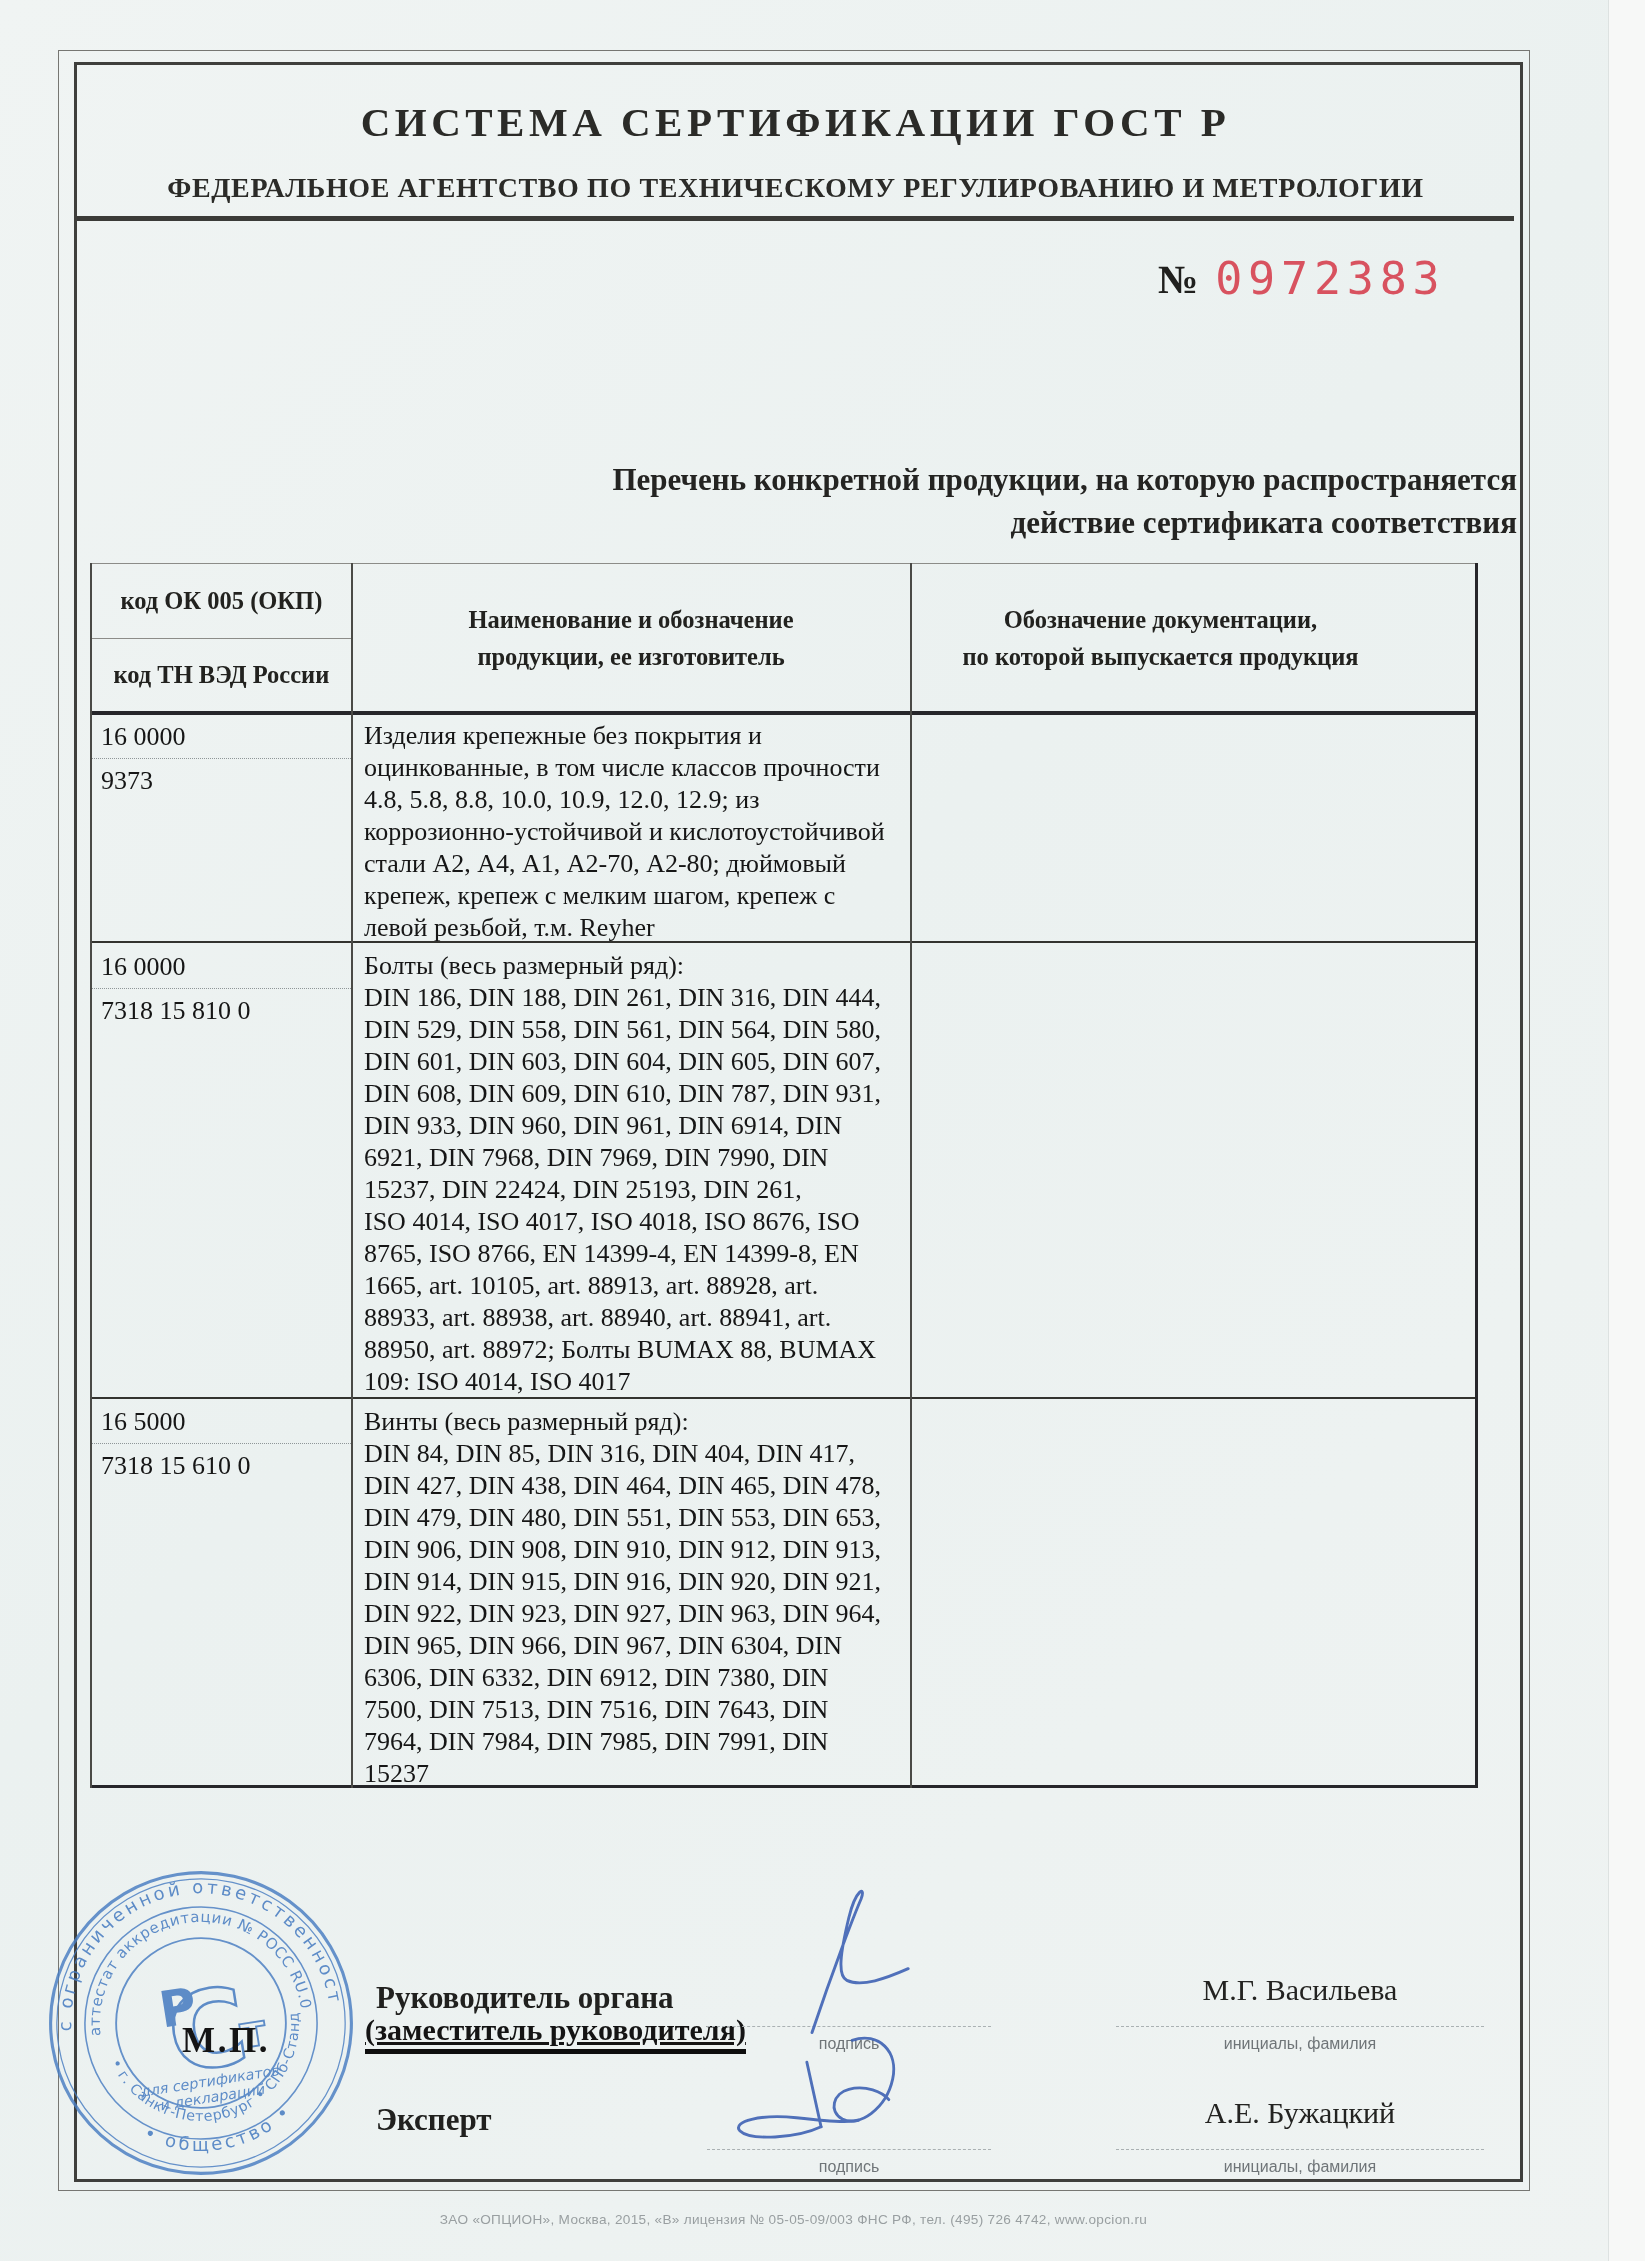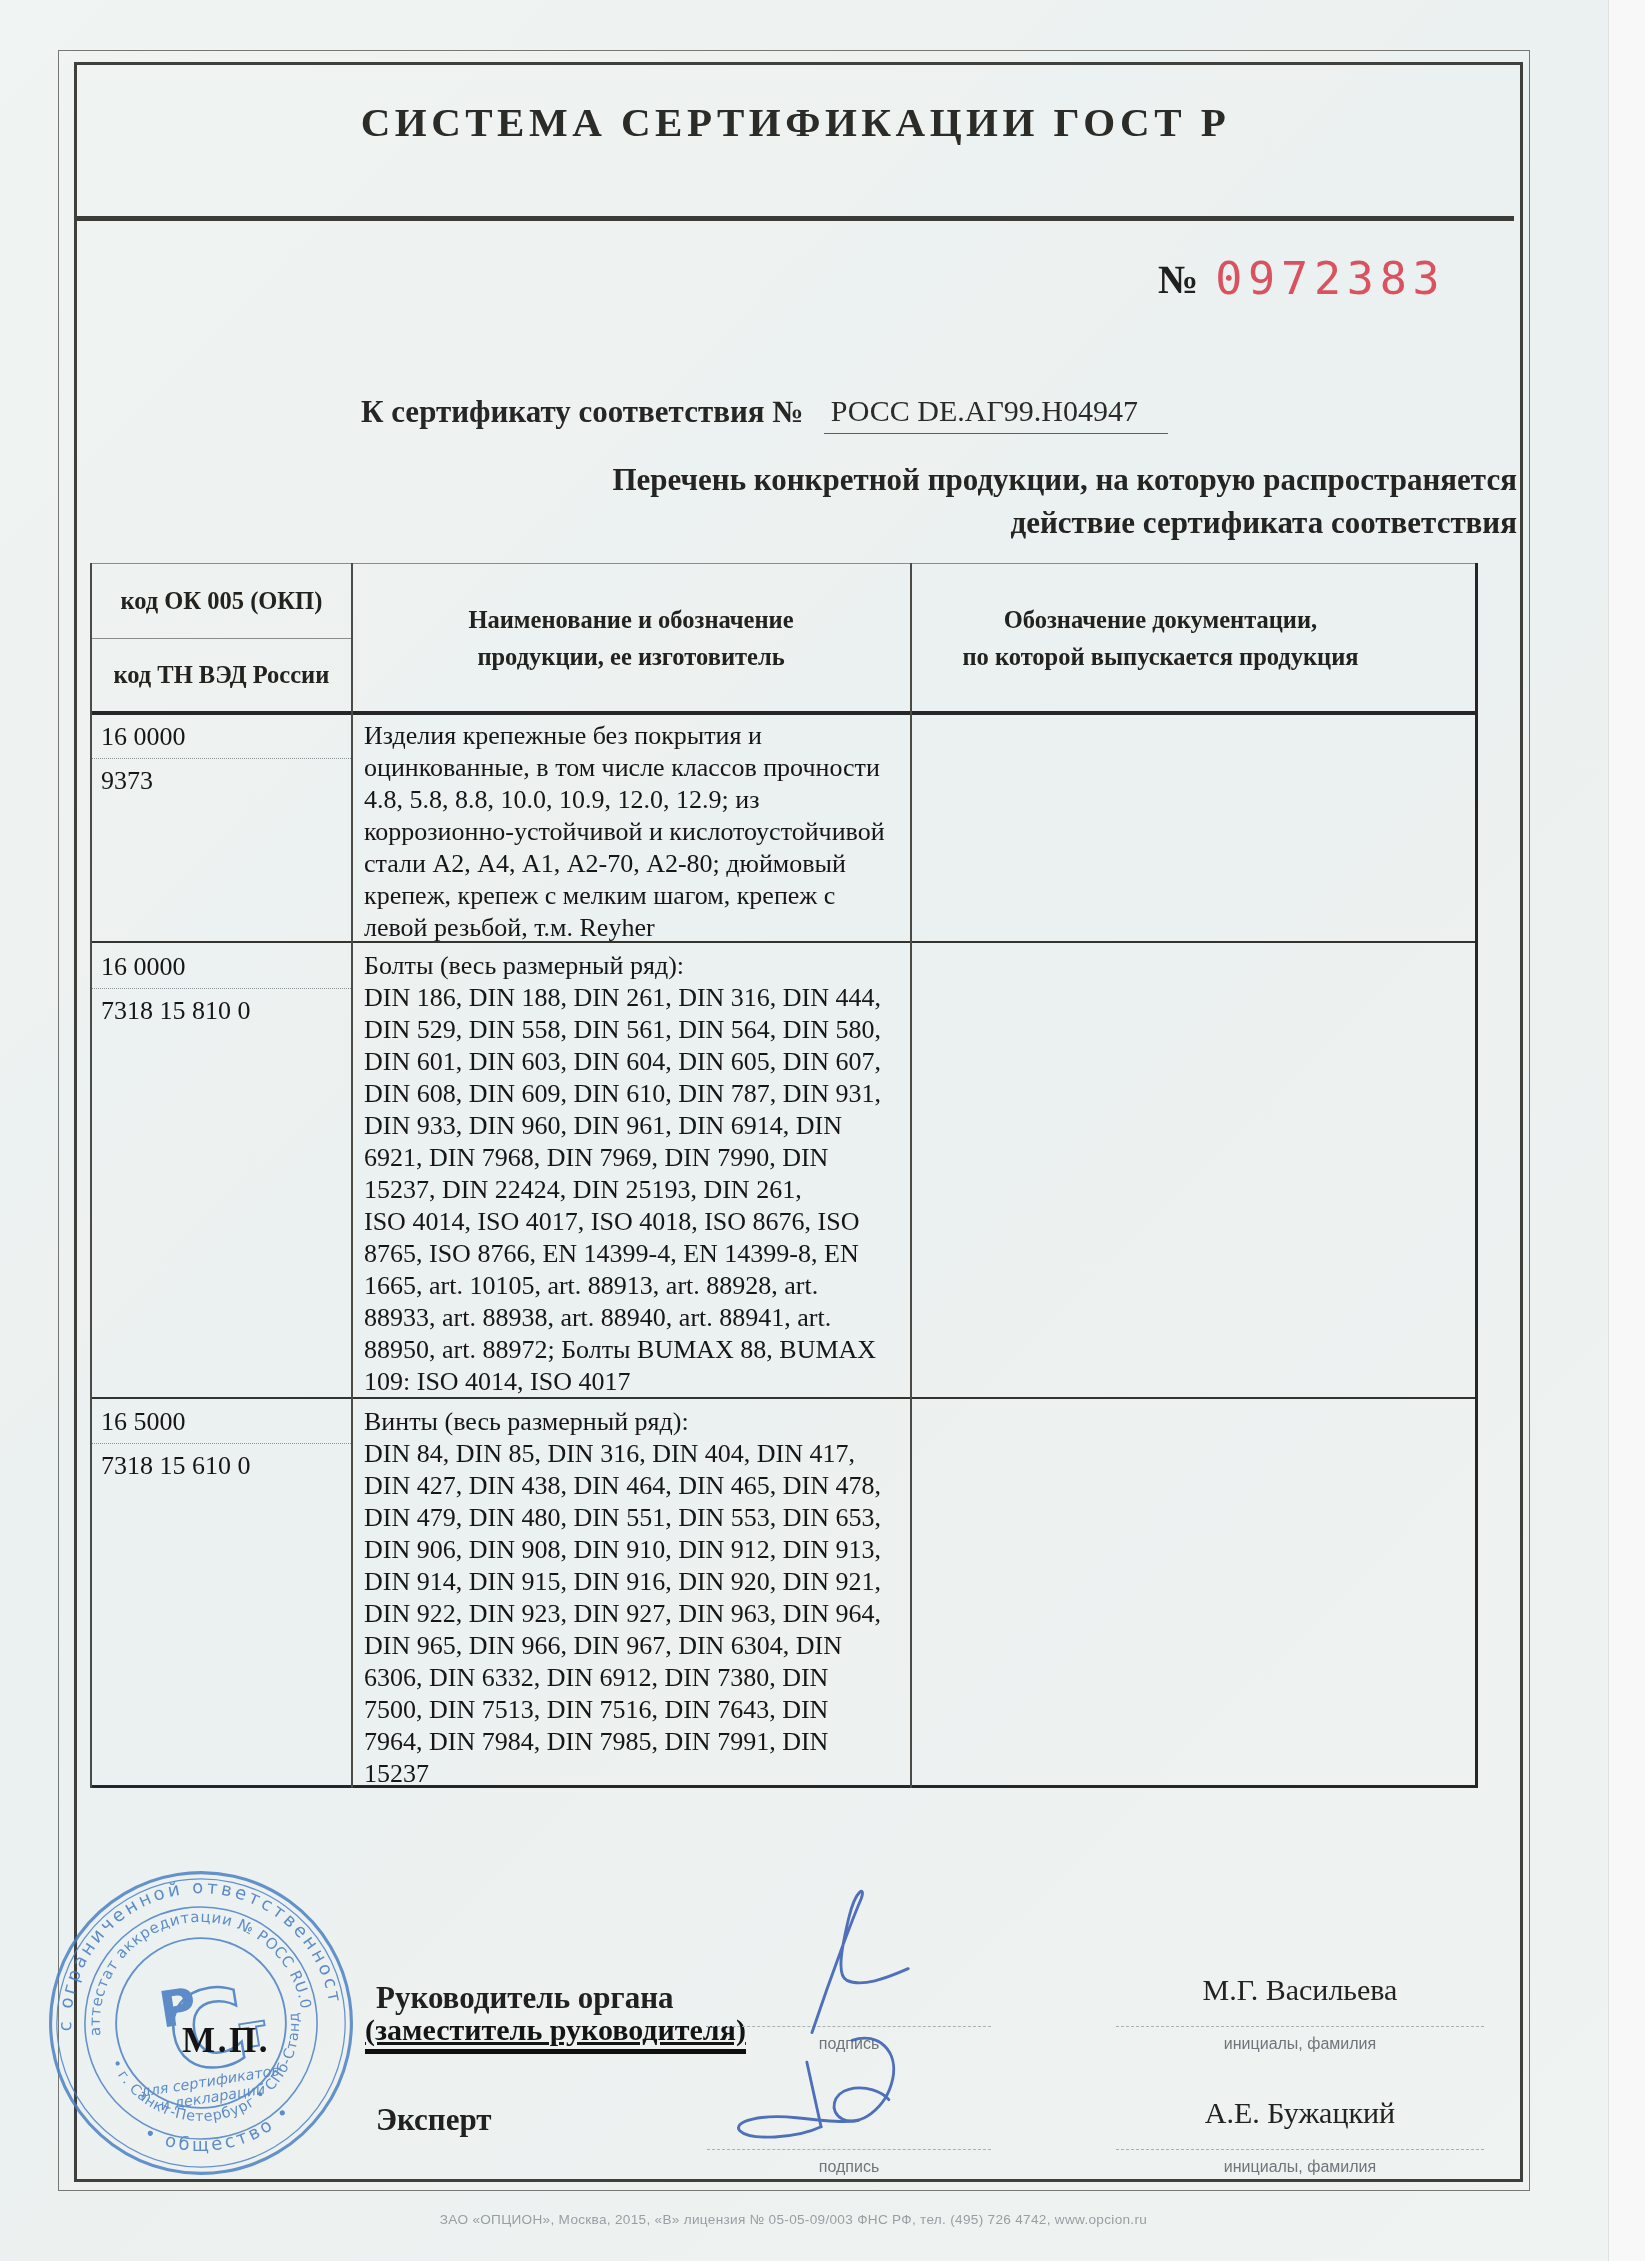--- a/index.html
+++ b/index.html
@@ -70,32 +70,29 @@
 </head>
 <body>
 
 <div class="canvas">
 
   <div class="scan-edge"></div>
   <div class="frame-outer"></div>
   <div class="frame-inner"></div>
 
   <div class="hdr hdr-title">СИСТЕМА СЕРТИФИКАЦИИ ГОСТ Р</div>
+  <div class="hdr hdr-sub">ФЕДЕРАЛЬНОЕ АГЕНТСТВО ПО ТЕХНИЧЕСКОМУ РЕГУЛИРОВАНИЮ И МЕТРОЛОГИИ</div>
   <div class="hdr-rule"></div>
 
   <div class="docnum">
     <span class="no">№</span>
     <span class="digits" id="docnum-digits" style="color: rgb(216, 82, 95);">0972383</span>
   </div>
 
 
-  <div class="certline">
-    <span class="lbl">К сертификату соответствия №</span>
-    <span class="val">РОСС DE.АГ99.Н04947</span>
-  </div>
 
   <div class="subtitle st1">Перечень конкретной продукции,  на которую распространяется</div>
   <div class="subtitle st2">действие сертификата соответствия</div>
 
   <div class="tbl">
 
     <div class="tline" style="left:0;top:0;width:1387px;height:1.3px;background:#8c8c88;"></div>
     <div class="tline" style="left:0;top:75px;width:263px;height:1.3px;background:#8c8c88;"></div>
     <div class="tline" style="left:0;top:148px;width:1387px;height:3.9px;background:#26262a;"></div>
     <div class="tline" style="left:0;top:378px;width:1387px;height:1.9px;"></div>

